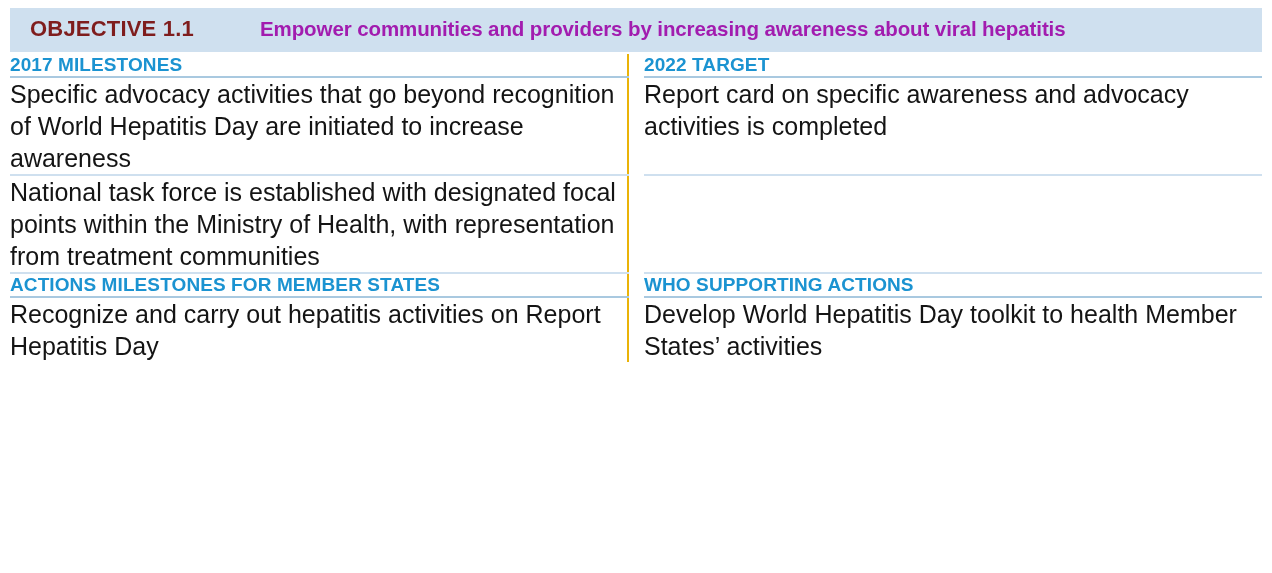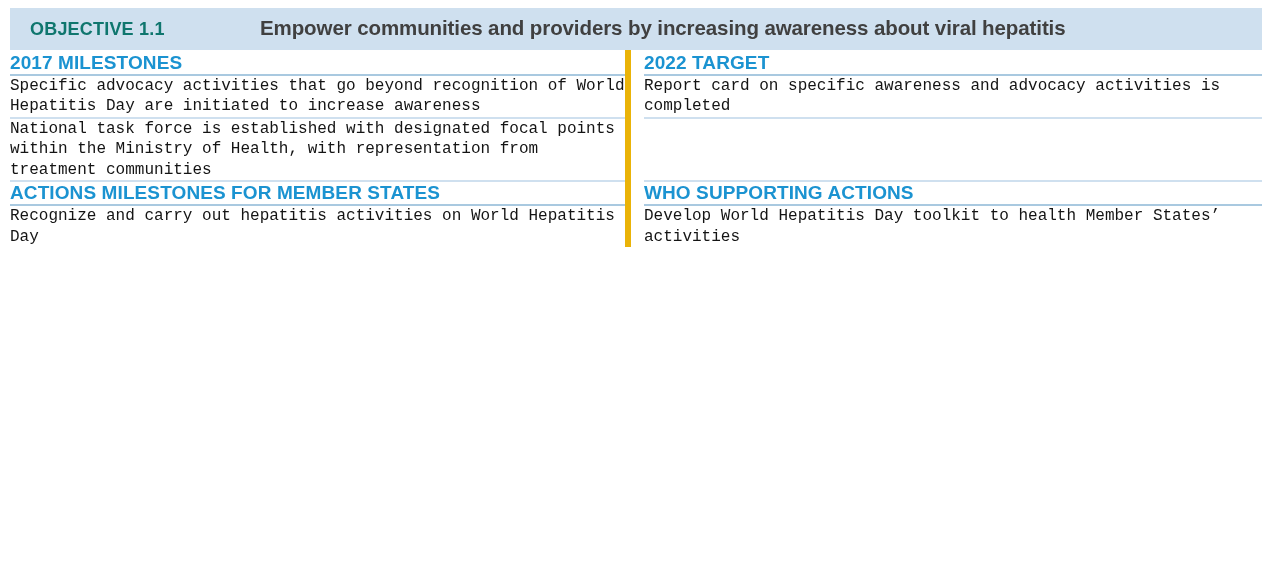--- a/index.html
+++ b/index.html
@@ -38,64 +38,63 @@
     border-left: none;
     border-right: none;
     padding: 8px 12px 10px 20px;
   }
   .objective-inner {
     display: flex;
     align-items: baseline;
   }
   .objective-label {
     font-weight: bold;
-    font-size: 18px;
-    color: #0f766e;
+    font-size: 22px;
+    color: #7f1d1d;
     letter-spacing: 0.2px;
     white-space: nowrap;
     width: 230px;
     flex: 0 0 230px;
   }
   .objective-text {
     font-weight: bold;
     font-size: 20.5px;
-    color: #404040;
+    color: #a21caf;
     letter-spacing: -0.1px;
   }
   
   .section-head {
     background: #ffffff;
     border-bottom: 2px solid #a9c9e0;
     padding: 6px 10px 5px 18px;
   }
   .section-head .ttl {
     color: #1b93d1;
     font-weight: bold;
     font-size: 19px;
     letter-spacing: 0.1px;
   }
   
   .cell {
     background: #ffffff;
     border-bottom: 2px solid #cfe0ef;
     padding: 7px 14px 8px 18px;
-    font-size: 16px;
+    font-size: 25px;
     line-height: 1.28;
     color: #141414;
-    font-family: Liberation Mono, monospace;
   }
   .col-gap {
     width: 16px;
     background: #ffffff;
     border: none;
   }
   .left-col { width: 618px; }
   .right-col { width: 618px; }
   .vert-sep {
-    border-right: 6px solid #eab308;
+    border-right: 2px solid #eab308;
     margin-top: 32px;
   }
   .nobottom { border-bottom: none; }
 </style>
 </head>
 <body>
 
 <div class="sheet">
   <table class="table">
     <colgroup>
@@ -142,19 +141,19 @@
         <td class="section-head col-gap"></td>
         <td class="section-head">
           <span class="ttl">WHO SUPPORTING ACTIONS</span>
         </td>
       </tr>
 
 
 
 
       <tr>
-        <td class="cell vert-sep nobottom">Recognize and carry out hepatitis activities on World Hepatitis Day</td>
+        <td class="cell vert-sep nobottom">Recognize and carry out hepatitis activities on Report Hepatitis Day</td>
         <td class="col-gap"></td>
         <td class="cell nobottom">Develop World Hepatitis Day toolkit to health Member States’ activities</td>
       </tr>
     </tbody>
   </table>
 </div>
 
 </body></html>

